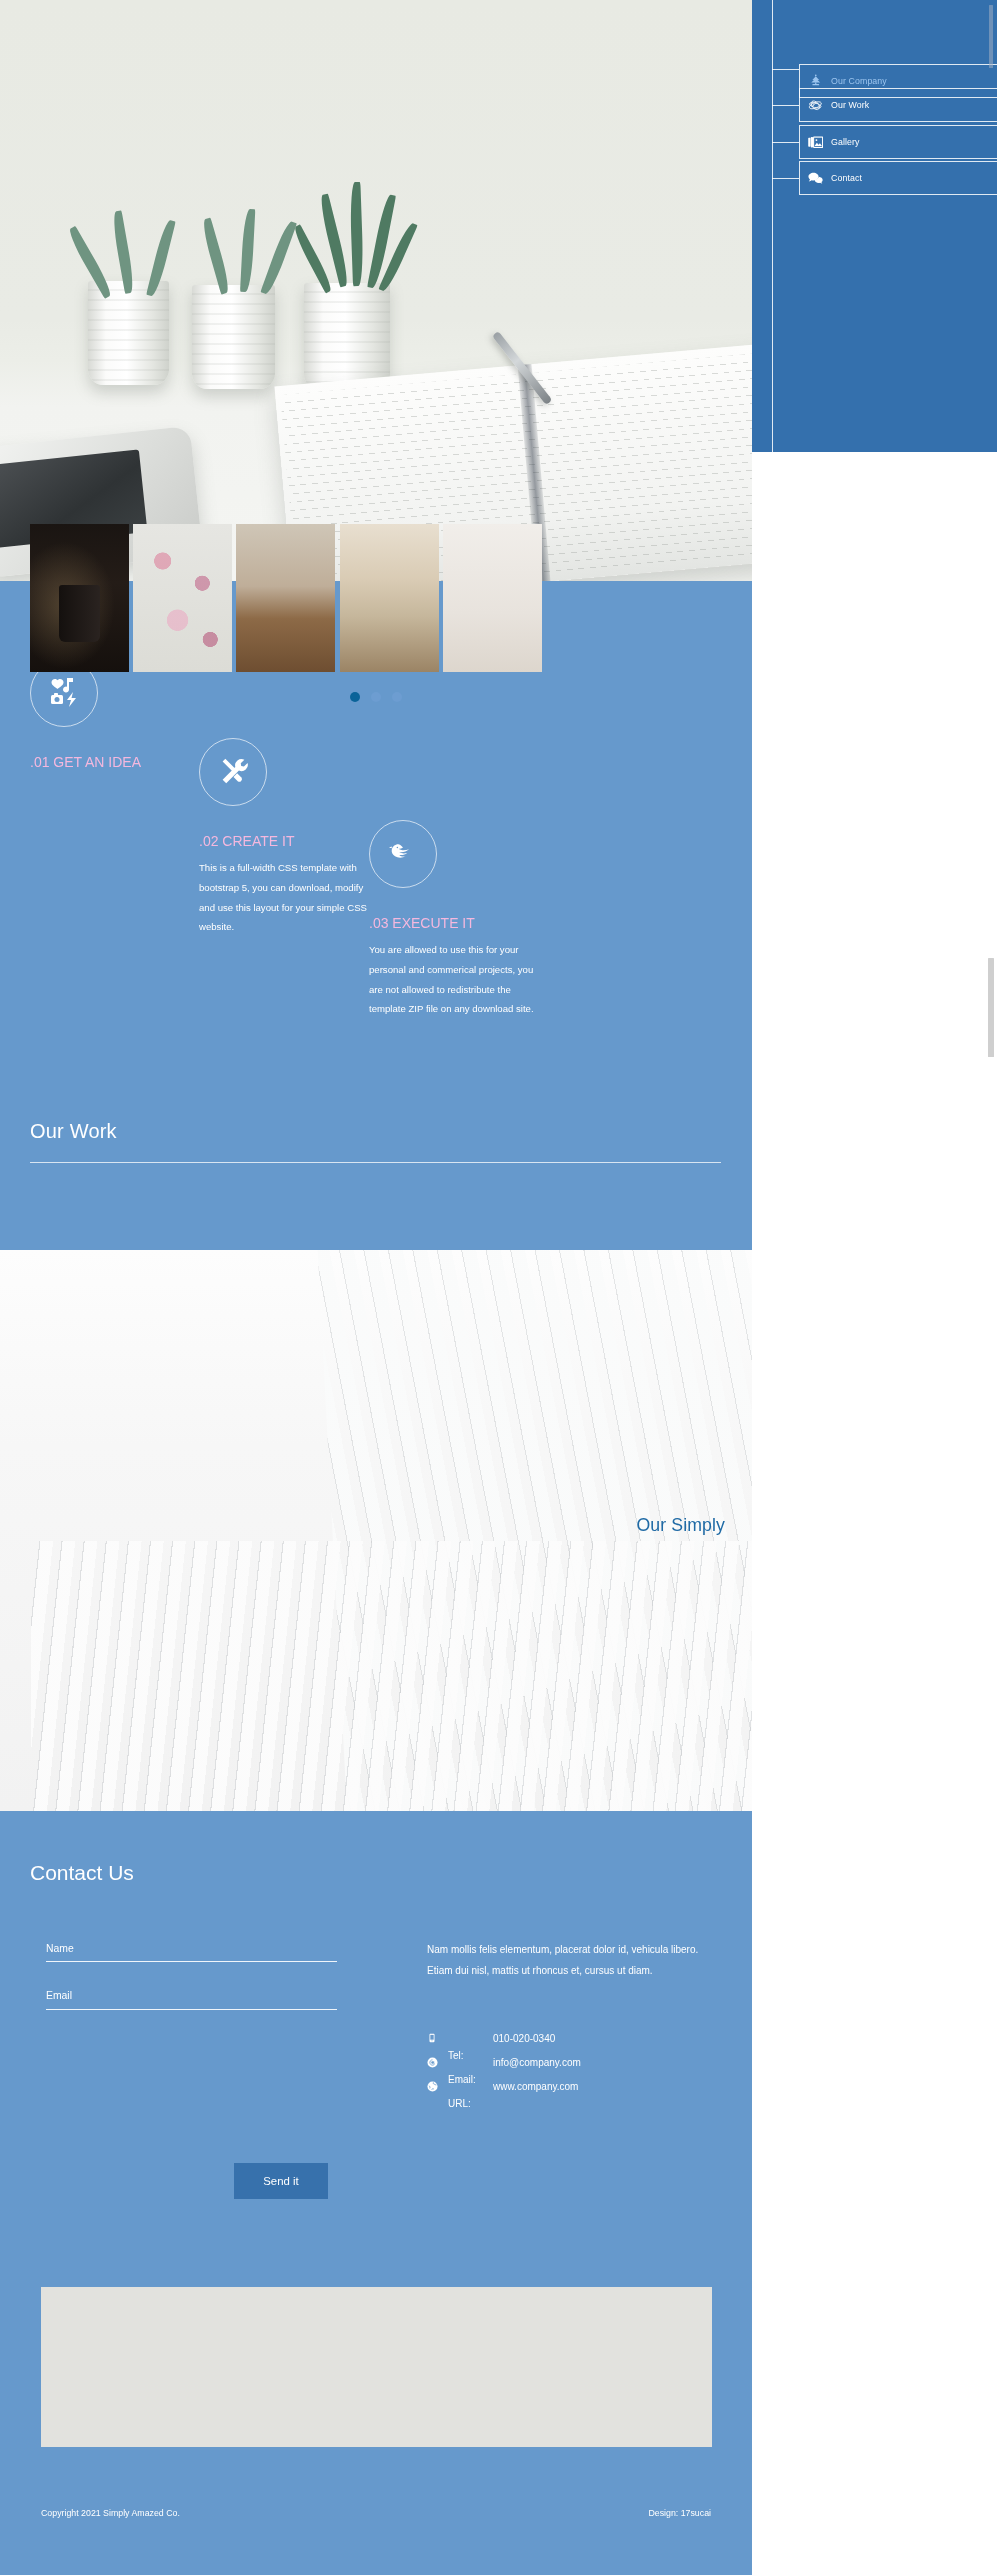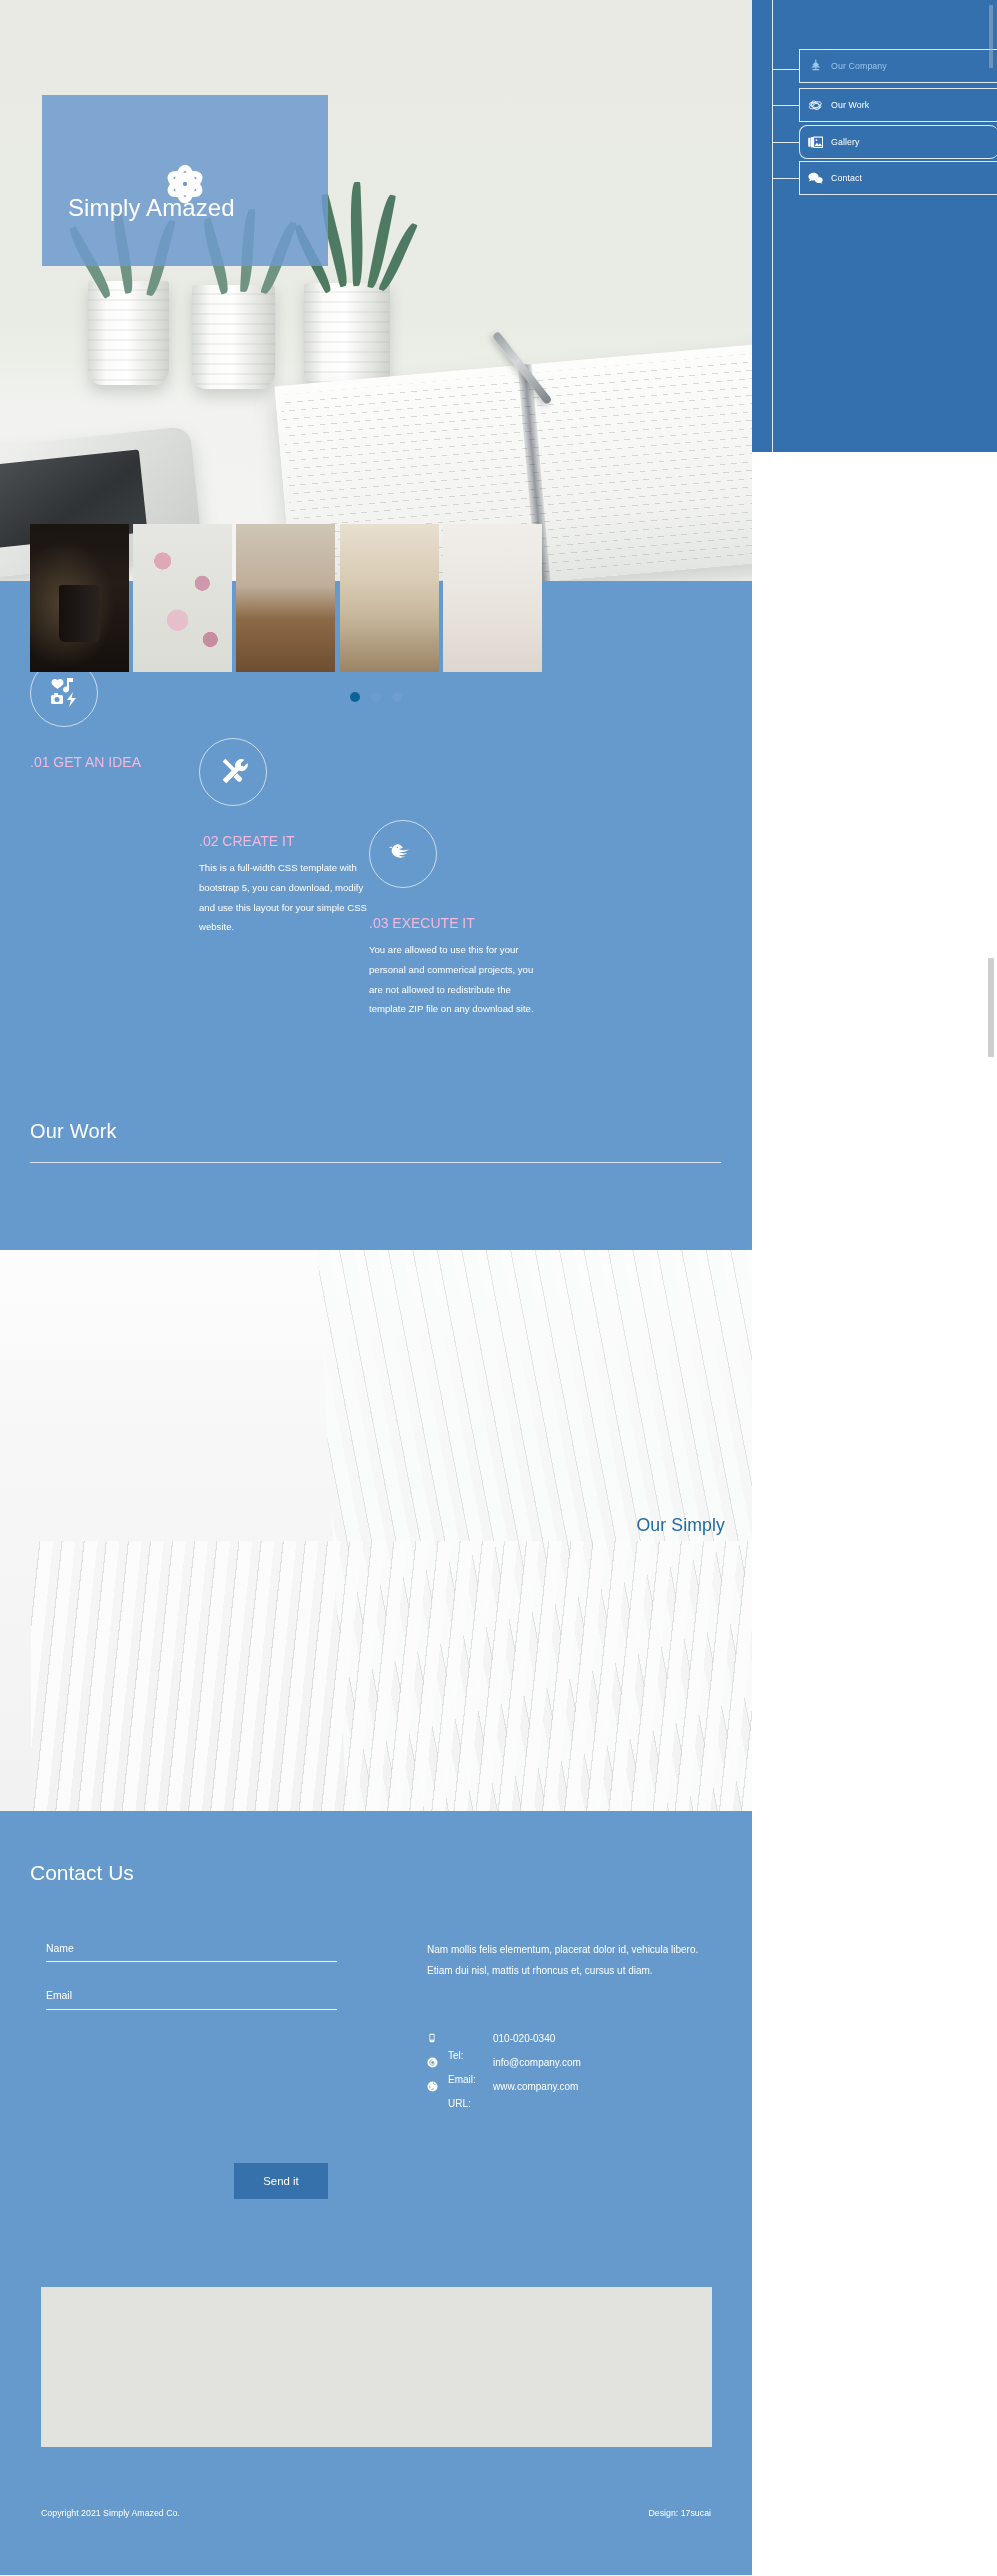--- a/index.html
+++ b/index.html
@@ -400,23 +400,23 @@
   }
   .nav-label {
     color: #ffffff;
     font-size: 8.8px;
     font-weight: 400;
     letter-spacing: 0.1px;
   }
   .nav-item.active .nav-icon,
   .nav-item.active .nav-label { color: #9cc5ef; }
 
-  .n1 { top: 49px; }  .c1 { top: 69px; }
+  .n1 { top: 64px; }  .c1 { top: 69px; }
   .n2 { top: 88px; }  .c2 { top: 105px; }
-  .n3 { top: 125px; border-radius: 8px; }  .c3 { top: 142px; }
+  .n3 { top: 125px; }  .c3 { top: 142px; }
   .n4 { top: 161px; }  .c4 { top: 178px; }
 
   
   .scrollbar-track {
     position: absolute;
     right: 0; top: 0;
     width: 10px; height: 2576px;
     background: transparent;
   }
   .scrollbar-thumb-top {
@@ -463,34 +463,20 @@
 
         <div class="notebook">
             <div class="notebook-spine"></div>
           </div>
         <div class="pen"></div>
         <div class="phone">
             <div class="phone-screen"></div>
           </div>
       </div>
 
-      <div class="hero-title-box">
-        <span class="atom-icon">
-          <svg viewBox="0 0 100 100" width="54" height="54" aria-hidden="true">
-            <g fill="#ffffff">
-              <circle cx="50" cy="50" r="10"></circle>
-              <circle cx="50" cy="50" r="4" fill="#6e9bcd"></circle>
-              <ellipse cx="50" cy="50" rx="13" ry="30" fill="none" stroke="#ffffff" stroke-width="11"></ellipse>
-              <ellipse cx="50" cy="50" rx="13" ry="30" fill="none" stroke="#ffffff" stroke-width="11" transform="rotate(60 50 50)"></ellipse>
-              <ellipse cx="50" cy="50" rx="13" ry="30" fill="none" stroke="#ffffff" stroke-width="11" transform="rotate(120 50 50)"></ellipse>
-            </g>
-          </svg>
-        </span>
-        <div class="hero-title">Simply Amazed</div>
-      </div>
 
     </section>
 
     <section class="features">
 
       <div class="feat feat-1">
         <div class="feat-circle">
           <span>
             <svg viewBox="0 0 64 64" width="32" height="32" aria-hidden="true" fill="#ffffff">
               <path d="M14 6c-4 0-7 3-7 7 0 6 10 11 12 13 2-2 12-7 12-13 0-4-3-7-7-7-2.2 0-4 1.2-5 2.6C18 7.2 16.2 6 14 6z"></path>

